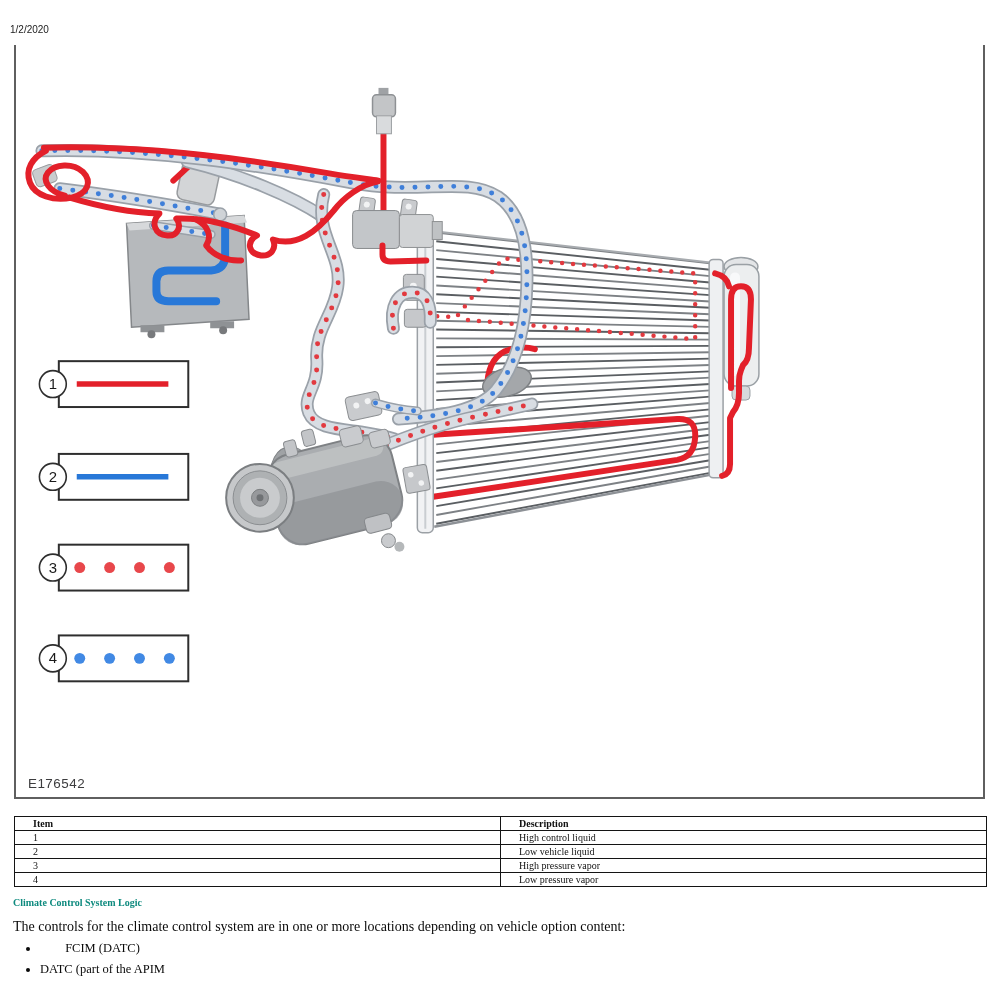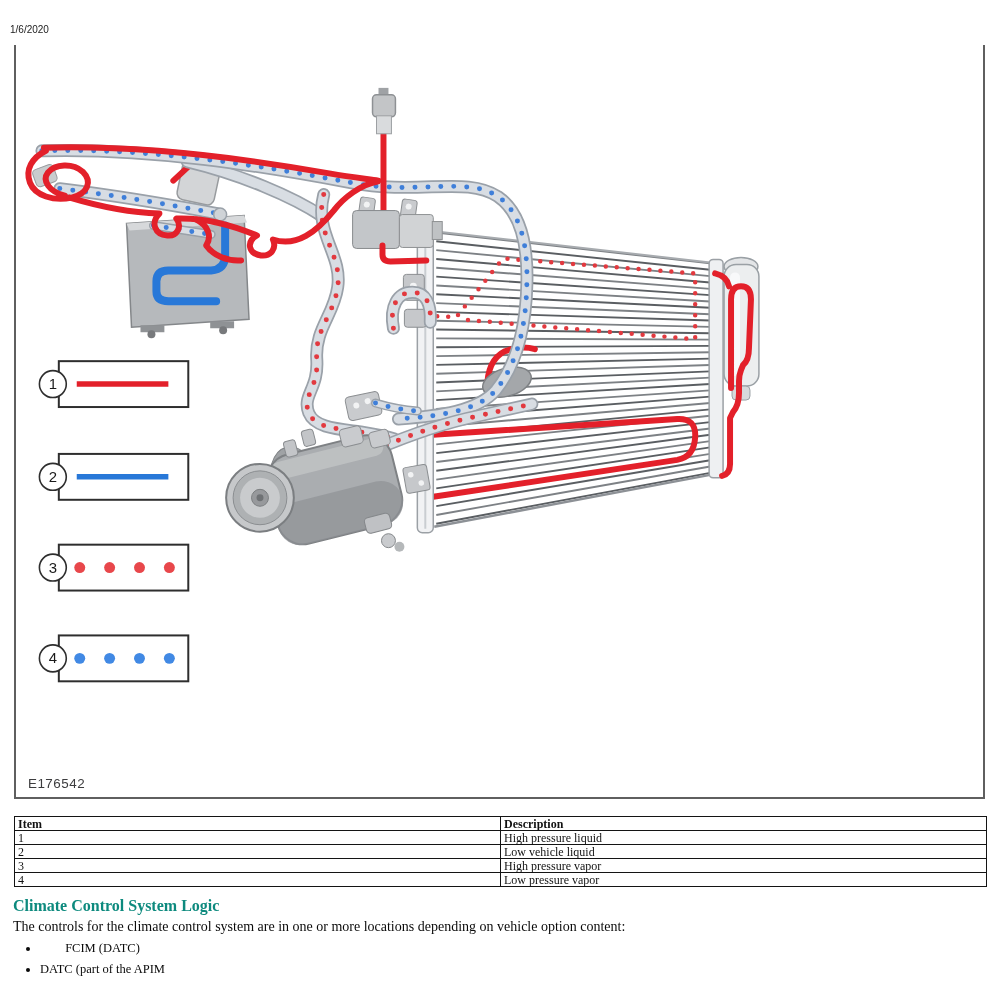--- a/index.html
+++ b/index.html
@@ -28,45 +28,45 @@
   .dot-b { fill:none; stroke:#3f7fd9; stroke-width:5; stroke-dasharray:0 13; stroke-linecap:round; }
   .dot-r-sm { fill:none; stroke:#e2393f; stroke-width:4.5; stroke-dasharray:0 11; stroke-linecap:round; stroke-linejoin:round; }
   .red  { fill:none; stroke:#e3202a; stroke-width:6; stroke-linecap:round; stroke-linejoin:round; }
   .blue { fill:none; stroke:#2878d8; stroke-width:8; stroke-linecap:round; stroke-linejoin:round; }
 
   .legend-table {
     position:absolute; left:14px; top:816px; width:973px;
     border-collapse:collapse; font-family:"Liberation Serif", serif;
   }
   .legend-table th, .legend-table td {
-    border:1px solid #141414; font-size:12px; line-height:12px;
-    height:14px; padding:0 3px; text-align:left; vertical-align:middle;
+    border:1px solid #141414; font-size:10px; line-height:12px;
+    height:14px; padding:0 18px; text-align:left; vertical-align:middle;
   }
   .legend-table th { font-weight:bold; }
 
   .section-heading {
     position:absolute; left:13px; top:897px;
-    font-weight:bold; font-size:16px; color:#0d8a7e; cursor:pointer;
+    font-weight:bold; font-size:10px; color:#0d8a7e; cursor:pointer;
   }
   .section-intro {
     position:absolute; left:13px; top:919px; width:940px; font-size:14px; color:#0a0a0a;
   }
   .section-list {
     position:absolute; left:40px; top:941px; font-size:12.5px; color:#0a0a0a;
   }
   .section-list li { margin-bottom:6px;text-align:center; }
 
   .svg-text { font-family:"Liberation Sans", sans-serif; }
 </style>
 </head>
 <body>
 
 <div class="page">
 
-  <div class="page-date">1/6/2020</div>
+  <div class="page-date">1/2/2020</div>
 
   <div class="figure-frame">
     <svg viewBox="14 46 971 754" preserveAspectRatio="none">
 
       <g>
         <g id="fins">
             <line x1="436" y1="234.0" x2="711" y2="265.0" stroke="#7d8185" stroke-width="1.9"></line>
             <line x1="436" y1="242.8" x2="711" y2="271.4" stroke="#5a5e62" stroke-width="1.9"></line>
             <line x1="436" y1="251.7" x2="711" y2="277.7" stroke="#7d8185" stroke-width="1.9"></line>
             <line x1="436" y1="260.5" x2="711" y2="284.1" stroke="#5a5e62" stroke-width="1.9"></line>
@@ -282,21 +282,21 @@
         <col style="width:50%">
         <col style="width:50%">
       </colgroup>
     <tbody>
         <tr>
       <th>Item</th>
       <th>Description</th>
     </tr>
     <tr>
       <td>1</td>
-      <td>High pressure liquid</td>
+      <td>High control liquid</td>
     </tr>
     <tr>
       <td>2</td>
       <td>Low vehicle liquid</td>
     </tr>
     <tr>
       <td>3</td>
       <td>High pressure vapor</td>
     </tr>
     <tr>

